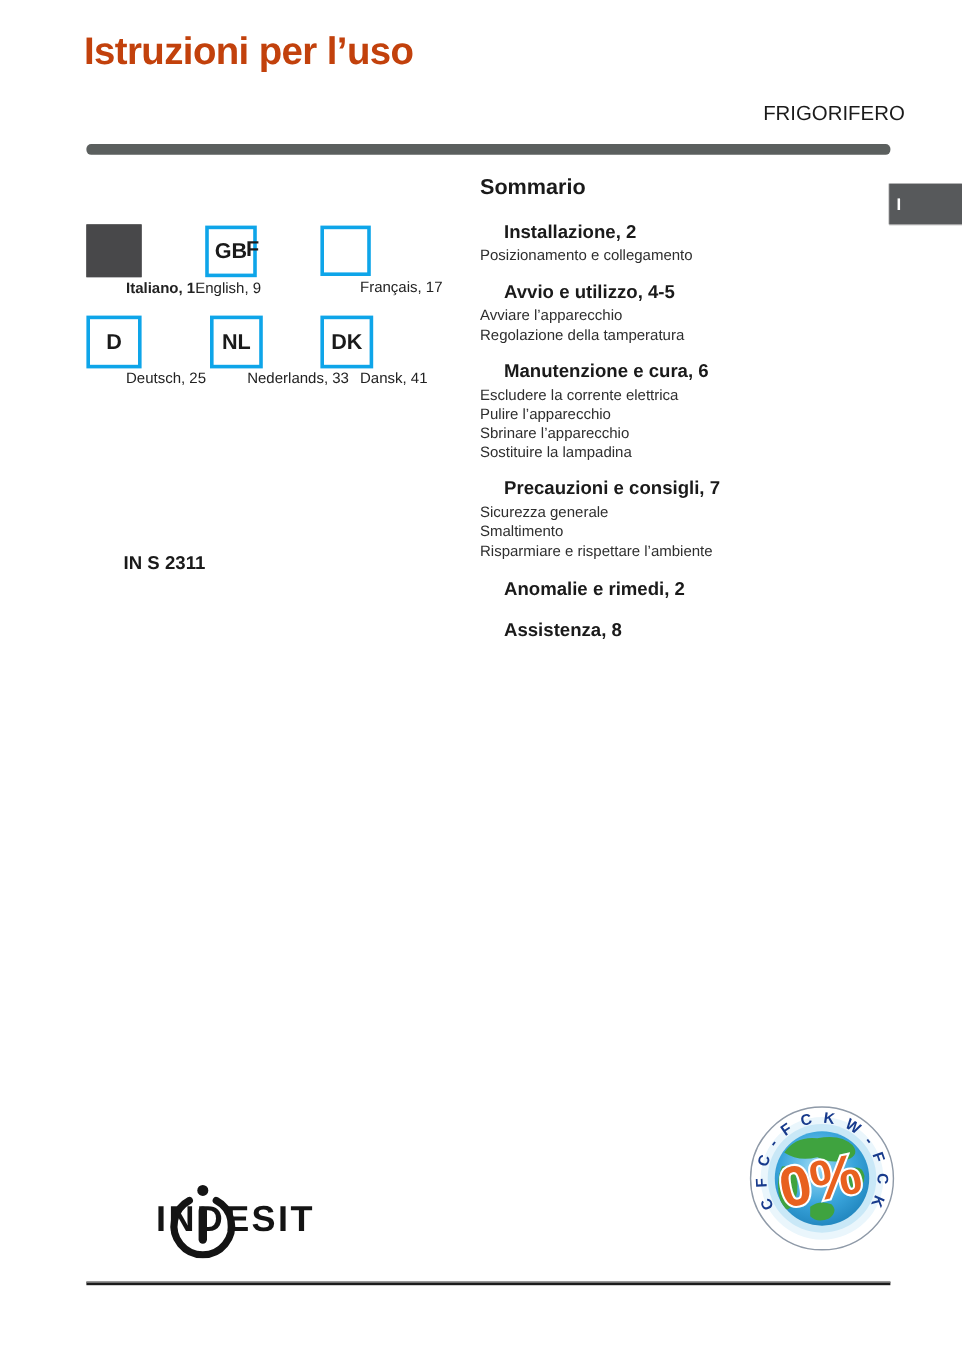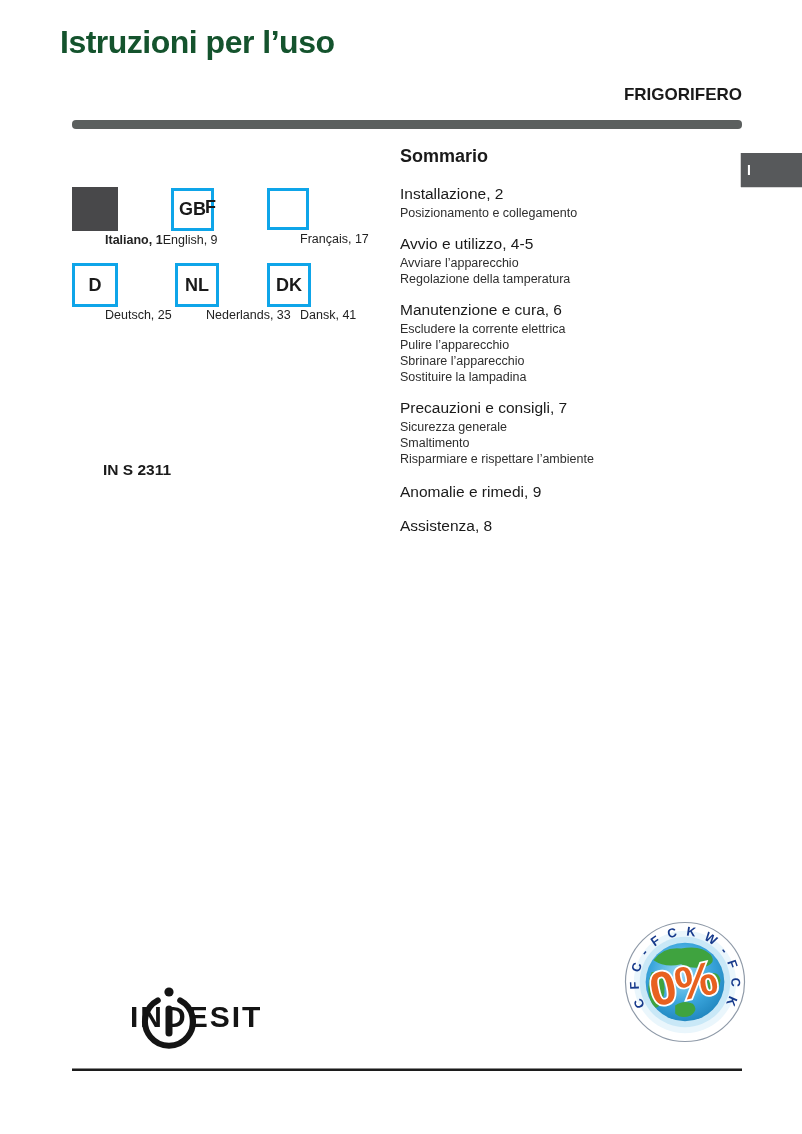--- a/index.html
+++ b/index.html
@@ -2,24 +2,24 @@
 <html><head>
 <meta charset="utf-8">
 <style>
   html,body{margin:0;padding:0;background:#ffffff;}
   .page{
     position:relative;width:802px;height:1134px;background:#ffffff;
     font-family:"Liberation Sans",sans-serif;color:#111;overflow:hidden;
   }
   .abs{position:absolute;}
   .page-title{
-    left:60px;top:24px;font-size:32px;font-weight:bold;letter-spacing:-0.5px;color:#14532d;
+    left:70px;top:24px;font-size:32px;font-weight:bold;letter-spacing:-0.5px;color:#c2410c;
   }
   .product-type{
-    right:60px;top:85px;font-size:17px;font-weight:bold;color:#1a1a1a;
+    right:48px;top:85px;font-size:17px;font-weight:normal;color:#1a1a1a;
   }
   .header-rule{left:72px;top:120px;width:670px;height:9px;background:#5b5f5e;border-radius:4px;}
 
   
   .langbox{
     position:absolute;width:38px;height:37px;border:3px solid #0ea5e9;background:#fff;
     display:flex;align-items:center;justify-content:center;
     font-size:18px;font-weight:bold;color:#1a1a1a;
   }
   .langbox.filled{background:#48484a;border-color:#48484a;}
@@ -28,21 +28,21 @@
   }
   .langlabel{position:absolute;font-size:12.5px;color:#222;white-space:nowrap;padding-left:33px;}
   .langlabel b{font-weight:bold;}
 
   .model-number{left:72px;top:461px;font-size:15.5px;font-weight:bold;color:#1a1a1a;margin-left:31px;}
 
   
   .toc{left:400px;top:146px;width:350px;}
   .toc-heading{font-size:18px;font-weight:bold;margin:0 0 17px 0;color:#1a1a1a;}
   .toc-section{margin:0 0 13px 0;}
-  .toc-title{font-size:15.5px;font-weight:normal;line-height:19px;margin-bottom:2px;color:#1a1a1a;}
+  .toc-title{font-size:15.5px;font-weight:bold;line-height:19px;margin-bottom:2px;color:#1a1a1a;margin-left:20px;}
   .toc-item{font-size:12.5px;line-height:16px;color:#2e2e2e;}
 
   
   .side-tab{
     left:741px;top:153px;width:61px;height:34px;background:#57595b;
     box-shadow:-1px 0 0 #d6d6d6, 0 1px 0 #d6d6d6;
     display:flex;align-items:center;
   }
   .side-tab span{color:#ffffff;font-size:14px;font-weight:bold;padding-left:6px;}
 
@@ -118,21 +118,21 @@
     </div>
 
     <div class="toc-section">
       <div class="toc-title">Precauzioni e consigli, 7</div>
       <div class="toc-item">Sicurezza generale</div>
       <div class="toc-item">Smaltimento</div>
       <div class="toc-item">Risparmiare e rispettare l’ambiente</div>
     </div>
 
     <div class="toc-section" style="margin-top:15px;">
-      <div class="toc-title">Anomalie e rimedi, 9</div>
+      <div class="toc-title">Anomalie e rimedi, 2</div>
     </div>
 
     <div class="toc-section" style="margin-top:15px;">
       <div class="toc-title">Assistenza, 8</div>
     </div>
   </div>
 
   <div class="abs side-tab">
     <span>I</span>
   </div>

